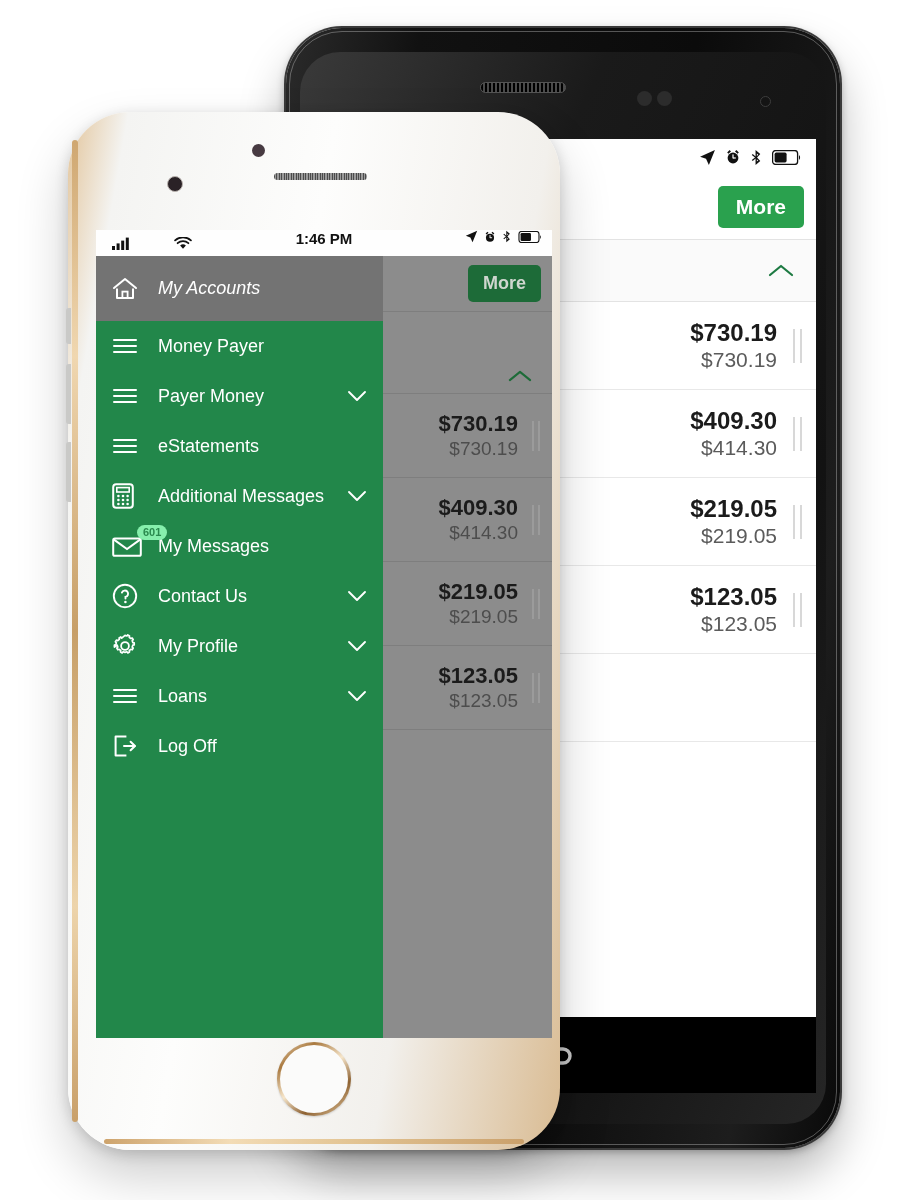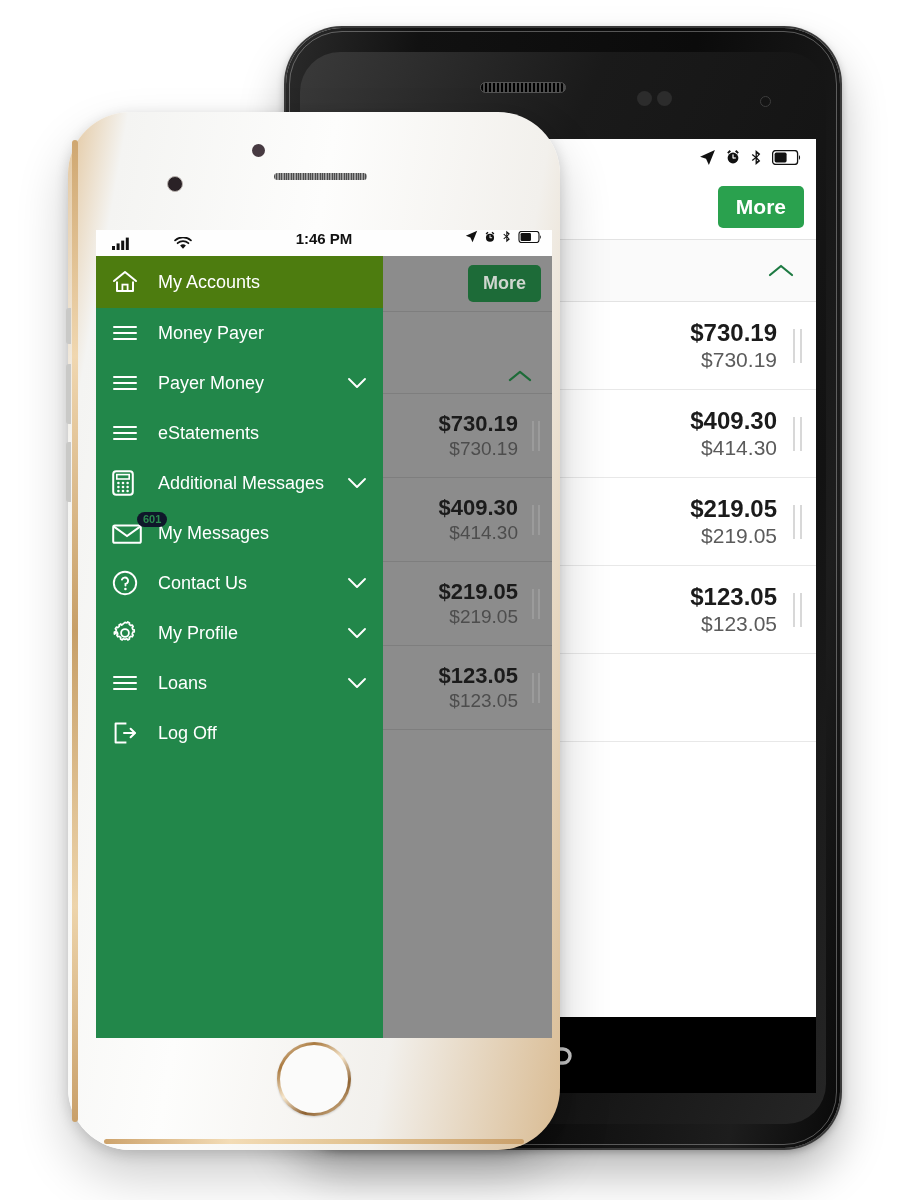--- a/index.html
+++ b/index.html
@@ -167,34 +167,34 @@
 
   
   .drawer {
     position: absolute; left: 0; top: 0; width: 287px; height: 100%;
     background: #22874a; z-index: 5;
   }
   .drawer-item {
     display: flex; align-items: center; height: 50px;
     padding-left: 16px; color: #fff; position: relative;
   }
-  .drawer-item.active { background: #4d7c0f; height: 52px; }
+  .drawer-item.active { background: #737373; height: 65px; font-style: italic; }
   .drawer-item .di-icon {
     width: 46px; display: flex; align-items: center; flex-shrink: 0;
   }
   .drawer-item .di-label {
     font-size: 18px; color: #fff; font-weight: 400; white-space: nowrap;
   }
   .drawer-item .di-chevron {
     position: absolute; right: 16px; top: 50%; transform: translateY(-50%);
     display: flex; align-items: center;
   }
   .msg-badge {
     position: absolute; left: 41px; top: 4px;
-    background: #0f172a; color: #2a8a4e; border-radius: 9px;
+    background: #86efac; color: #2a8a4e; border-radius: 9px;
     font-size: 11px; font-weight: bold; padding: 1px 6px 2px; line-height: 1.1;
     z-index: 2;
   }
   .ico { display: block; }
 </style>
 </head>
 <body>
 
 <div class="stage">
 

